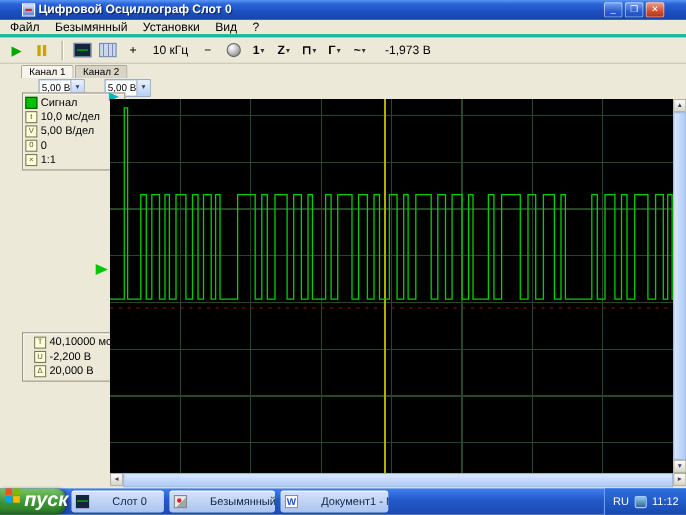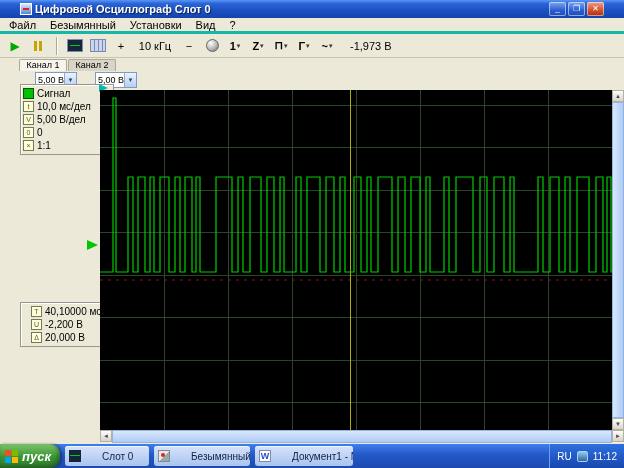--- a/index.html
+++ b/index.html
@@ -77,22 +77,22 @@
   .sbtn { width:12px; height:12px; flex:0 0 12px; background:linear-gradient(#fdfdfb,#d8d4c8); border:1px solid #b4b0a4;
           font-size:6px; color:#446; display:flex; align-items:center; justify-content:center; }
   .vthumb { position:absolute; left:0; right:0; top:12px; bottom:12px;
             background:linear-gradient(90deg,#dae8fc,#aecbf8); border:1px solid #96b2e0; }
   .hthumb { flex:1; background:linear-gradient(#dae8fc,#aecbf8); border:1px solid #96b2e0; }
 
   
   .taskbar { position:absolute; left:0; bottom:0; width:624px; height:24px;
              background:linear-gradient(#3f7ef0,#2458c8 45%,#1c4ab0); display:flex; align-items:stretch; }
   .start-button { width:60px; flex:0 0 60px; background:linear-gradient(#7cc46a,#3a9334 55%,#2d7d28);
-                  border-radius:0 10px 10px 0; color:#fff; font-weight:bold; font-style:italic; font-size:13px;
-                  display:flex; align-items:center; gap:4px; padding-left:5px;
+                  border-radius:0 10px 10px 0; color:#fff; font-weight:bold; font-style:italic; font-size:18px;
+                  display:flex; align-items:flex-start; gap:4px; padding-left:5px;
                   box-shadow:inset -2px -2px 4px rgba(0,0,0,.3), 2px 0 3px rgba(0,0,0,.35); }
   .win-flag { width:13px; height:13px; display:grid; grid-template:1fr 1fr / 1fr 1fr; gap:1px; flex:0 0 auto; }
   .win-flag i:nth-child(1){background:#f25022;} .win-flag i:nth-child(2){background:#7fba00;}
   .win-flag i:nth-child(3){background:#00a4ef;} .win-flag i:nth-child(4){background:#ffb900;}
   .task-btn { margin:2px 0 2px 5px; border-radius:3px; display:flex; align-items:center; gap:21px; padding:0 4px;
               font-size:10px; color:#102048; overflow:hidden; white-space:nowrap;
               background:linear-gradient(#d6e3fa,#a9c4f0); box-shadow:inset 0 1px 0 rgba(255,255,255,.7); }
   .task-btn.b1 { width:84px; }
   .task-btn.b2 { width:96px; }
   .task-btn.b3 { width:98px; }

